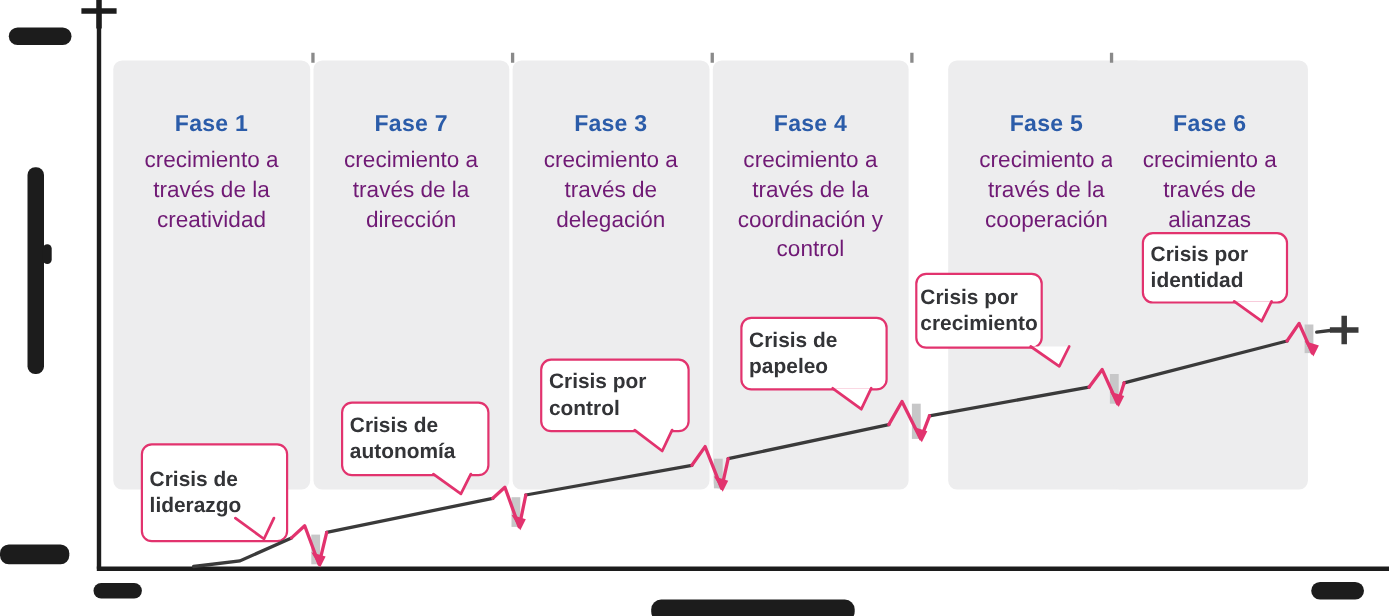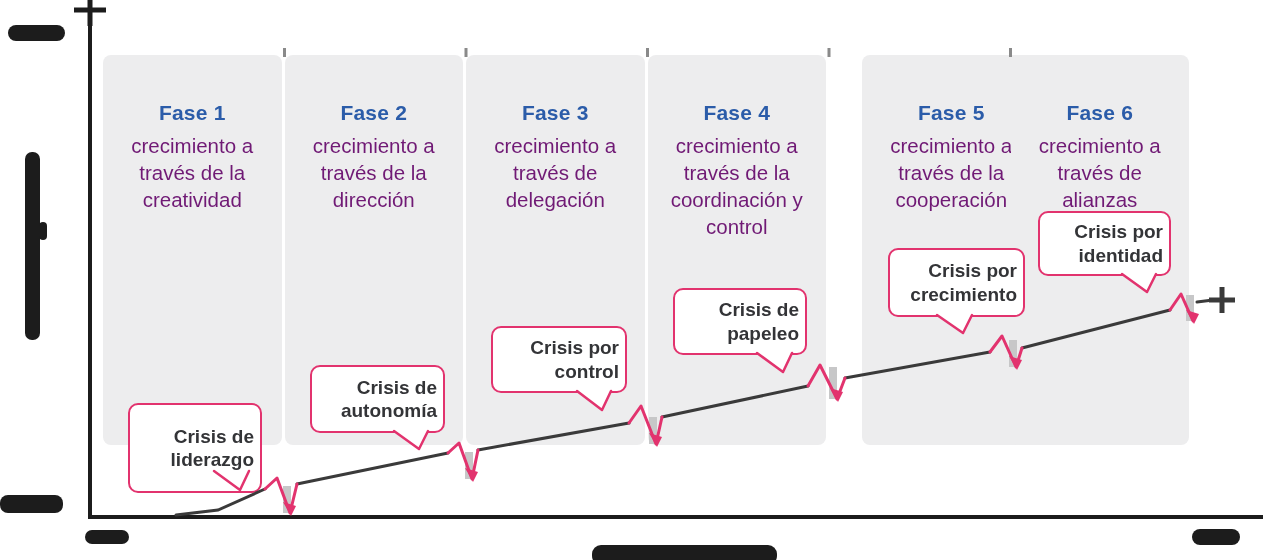--- a/index.html
+++ b/index.html
@@ -6,37 +6,37 @@
   .stage{position:relative;width:1263px;height:560px;background:#ffffff;overflow:hidden;
          font-family:"Liberation Sans","DejaVu Sans",sans-serif;}
   
   .panel{position:absolute;top:55px;height:390px;width:178.5px;background:#ededee;border-radius:8px;
          display:flex;flex-direction:column;align-items:center;padding-top:46px;box-sizing:border-box;}
   .phase-title{color:#2b5ca9;font-size:21px;font-weight:bold;letter-spacing:.2px;}
   .phase-desc{color:#701a75;font-size:20.5px;line-height:27px;text-align:center;margin-top:7px;
               width:156px;}
   
   .bubble{position:absolute;background:#ffffff;border:2.5px solid #e2336e;border-radius:10px;
-          box-sizing:border-box;display:flex;align-items:center;justify-content:center;text-align:right;
+          box-sizing:border-box;display:flex;align-items:center;justify-content:center;text-align:left;
           color:#333437;font-size:19px;font-weight:bold;line-height:23.5px;z-index:4;padding:2px 6px;}
   
   .pill{position:absolute;background:#1c1c1c;border-radius:8px;z-index:2;}
   svg.overlay{position:absolute;left:0;top:0;z-index:5;pointer-events:none;}
 </style>
 </head>
 <body>
 
 <div class="stage">
 
   <div class="panel" style="left:103px">
     <div class="phase-title">Fase 1</div>
     <div class="phase-desc">crecimiento a través de la creatividad</div>
   </div>
   <div class="panel" style="left:284.5px">
-    <div class="phase-title">Fase 2</div>
+    <div class="phase-title">Fase 7</div>
     <div class="phase-desc">crecimiento a través de la dirección</div>
   </div>
   <div class="panel" style="left:466px">
     <div class="phase-title">Fase 3</div>
     <div class="phase-desc">crecimiento a través de delegación</div>
   </div>
   <div class="panel" style="left:647.5px">
     <div class="phase-title">Fase 4</div>
     <div class="phase-desc">crecimiento a través de la coordinación y control</div>
   </div>
@@ -54,21 +54,21 @@
   <div class="pill" style="left:39px;top:222px;width:8px;height:18px;border-radius:4px"></div>
   <div class="pill" style="left:0px;top:495px;width:63px;height:18px"></div>
   <div class="pill" style="left:85px;top:530px;width:44px;height:14px;border-radius:7px"></div>
   <div class="pill" style="left:1192px;top:529px;width:48px;height:16px"></div>
   <div class="pill" style="left:592px;top:545px;width:185px;height:20px;border-radius:9px"></div>
 
   <div class="bubble" style="left:128px;top:403px;width:134px;height:90px">Crisis de liderazgo</div>
   <div class="bubble" style="left:310px;top:365px;width:135px;height:68px">Crisis de autonomía</div>
   <div class="bubble" style="left:491px;top:326px;width:136px;height:67px">Crisis por control</div>
   <div class="bubble" style="left:673px;top:288px;width:134px;height:67px">Crisis de papeleo</div>
-  <div class="bubble" style="left:888px;top:248px;width:137px;height:69px">Crisis por crecimiento</div>
+  <div class="bubble" style="left:832px;top:248px;width:116px;height:69px">Crisis por crecimiento</div>
   <div class="bubble" style="left:1038px;top:211px;width:133px;height:65px">Crisis por identidad</div>
 
   <svg class="overlay" width="1263" height="560" viewBox="0 0 1263 560">
 
     <path d="M90 10 V517" stroke="#1c1c1c" stroke-width="4" fill="none"></path>
     <path d="M88 517 H1263" stroke="#1c1c1c" stroke-width="4" fill="none"></path>
     <path d="M74 10 H106 M90 0 V26" stroke="#1c1c1c" stroke-width="5" fill="none"></path>
 
     <path d="M284.5 48 V57 M466 48 V57 M647.5 48 V57 M829 48 V57 M1010.5 48 V57" stroke="#8a8a8a" stroke-width="3" fill="none"></path>
 

